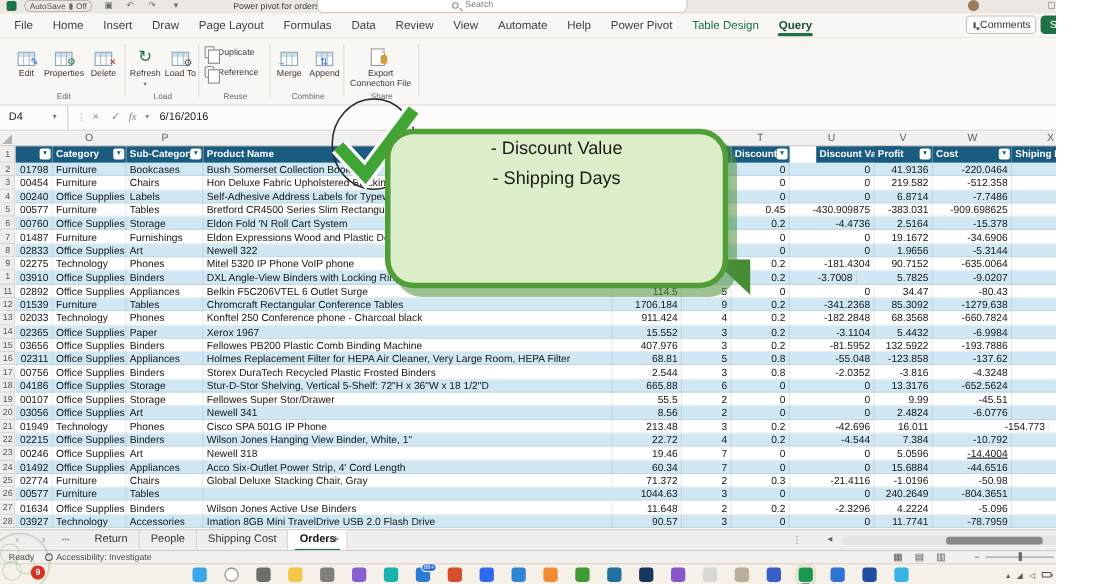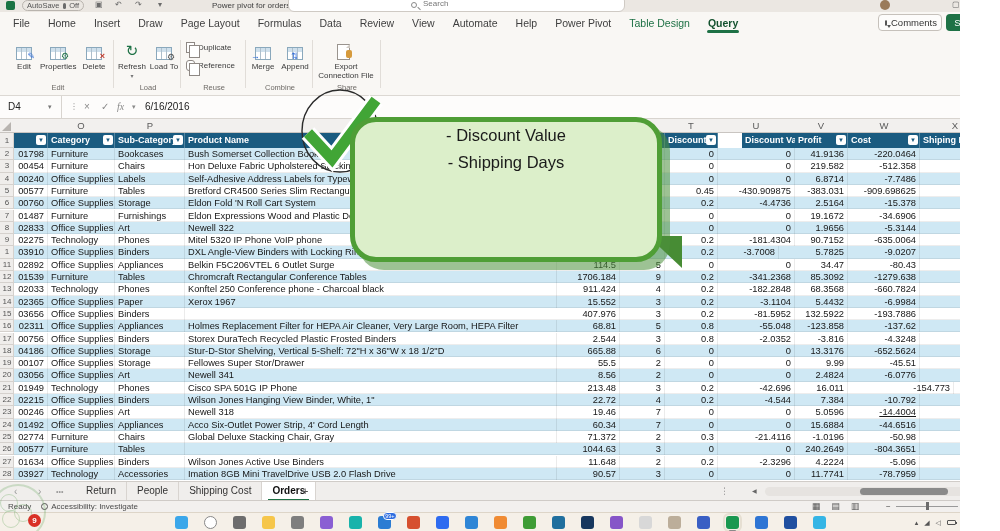--- a/index.html
+++ b/index.html
@@ -477,20 +477,21 @@
         <div class="gcell r" style="left: 651px; width: 53px; line-height: 12.3px;">0.2</div>
         <div class="gcell r" style="left: 704px; width: 77px; line-height: 12.3px;">-3.1104</div>
         <div class="gcell r" style="left: 781px; width: 53px; line-height: 12.3px;">5.4432</div>
         <div class="gcell r" style="left: 834px; width: 72px; line-height: 12.3px;">-6.9984</div>
         <div class="gcell r" style="left: 906px; width: 70px; line-height: 12.3px;">5</div>
       </div>
       <div class="grow" style="top: 307.9px; height: 12.3px;">
         <div class="gcell r" style="left: 0px; width: 34px; line-height: 12.3px;">03656</div>
         <div class="gcell" style="left: 34px; width: 67px; line-height: 12.3px;">Office Supplies</div>
         <div class="gcell" style="left: 101px; width: 70px; line-height: 12.3px;">Binders</div>
+        <div class="gcell" style="left: 171px; width: 372px; line-height: 12.3px;">Fellowes PB200 Plastic Comb Binding Machine</div>
         <div class="gcell r" style="left: 543px; width: 63px; line-height: 12.3px;">407.976</div>
         <div class="gcell r" style="left: 606px; width: 45px; line-height: 12.3px;">3</div>
         <div class="gcell r" style="left: 651px; width: 53px; line-height: 12.3px;">0.2</div>
         <div class="gcell r" style="left: 704px; width: 77px; line-height: 12.3px;">-81.5952</div>
         <div class="gcell r" style="left: 781px; width: 53px; line-height: 12.3px;">132.5922</div>
         <div class="gcell r" style="left: 834px; width: 72px; line-height: 12.3px;">-193.7886</div>
         <div class="gcell r" style="left: 906px; width: 70px; line-height: 12.3px;">5</div>
       </div>
       <div class="grow band" style="top: 320.2px; height: 12.3px;">
         <div class="gcell r" style="left: 0px; width: 34px; line-height: 12.3px;">02311</div>

